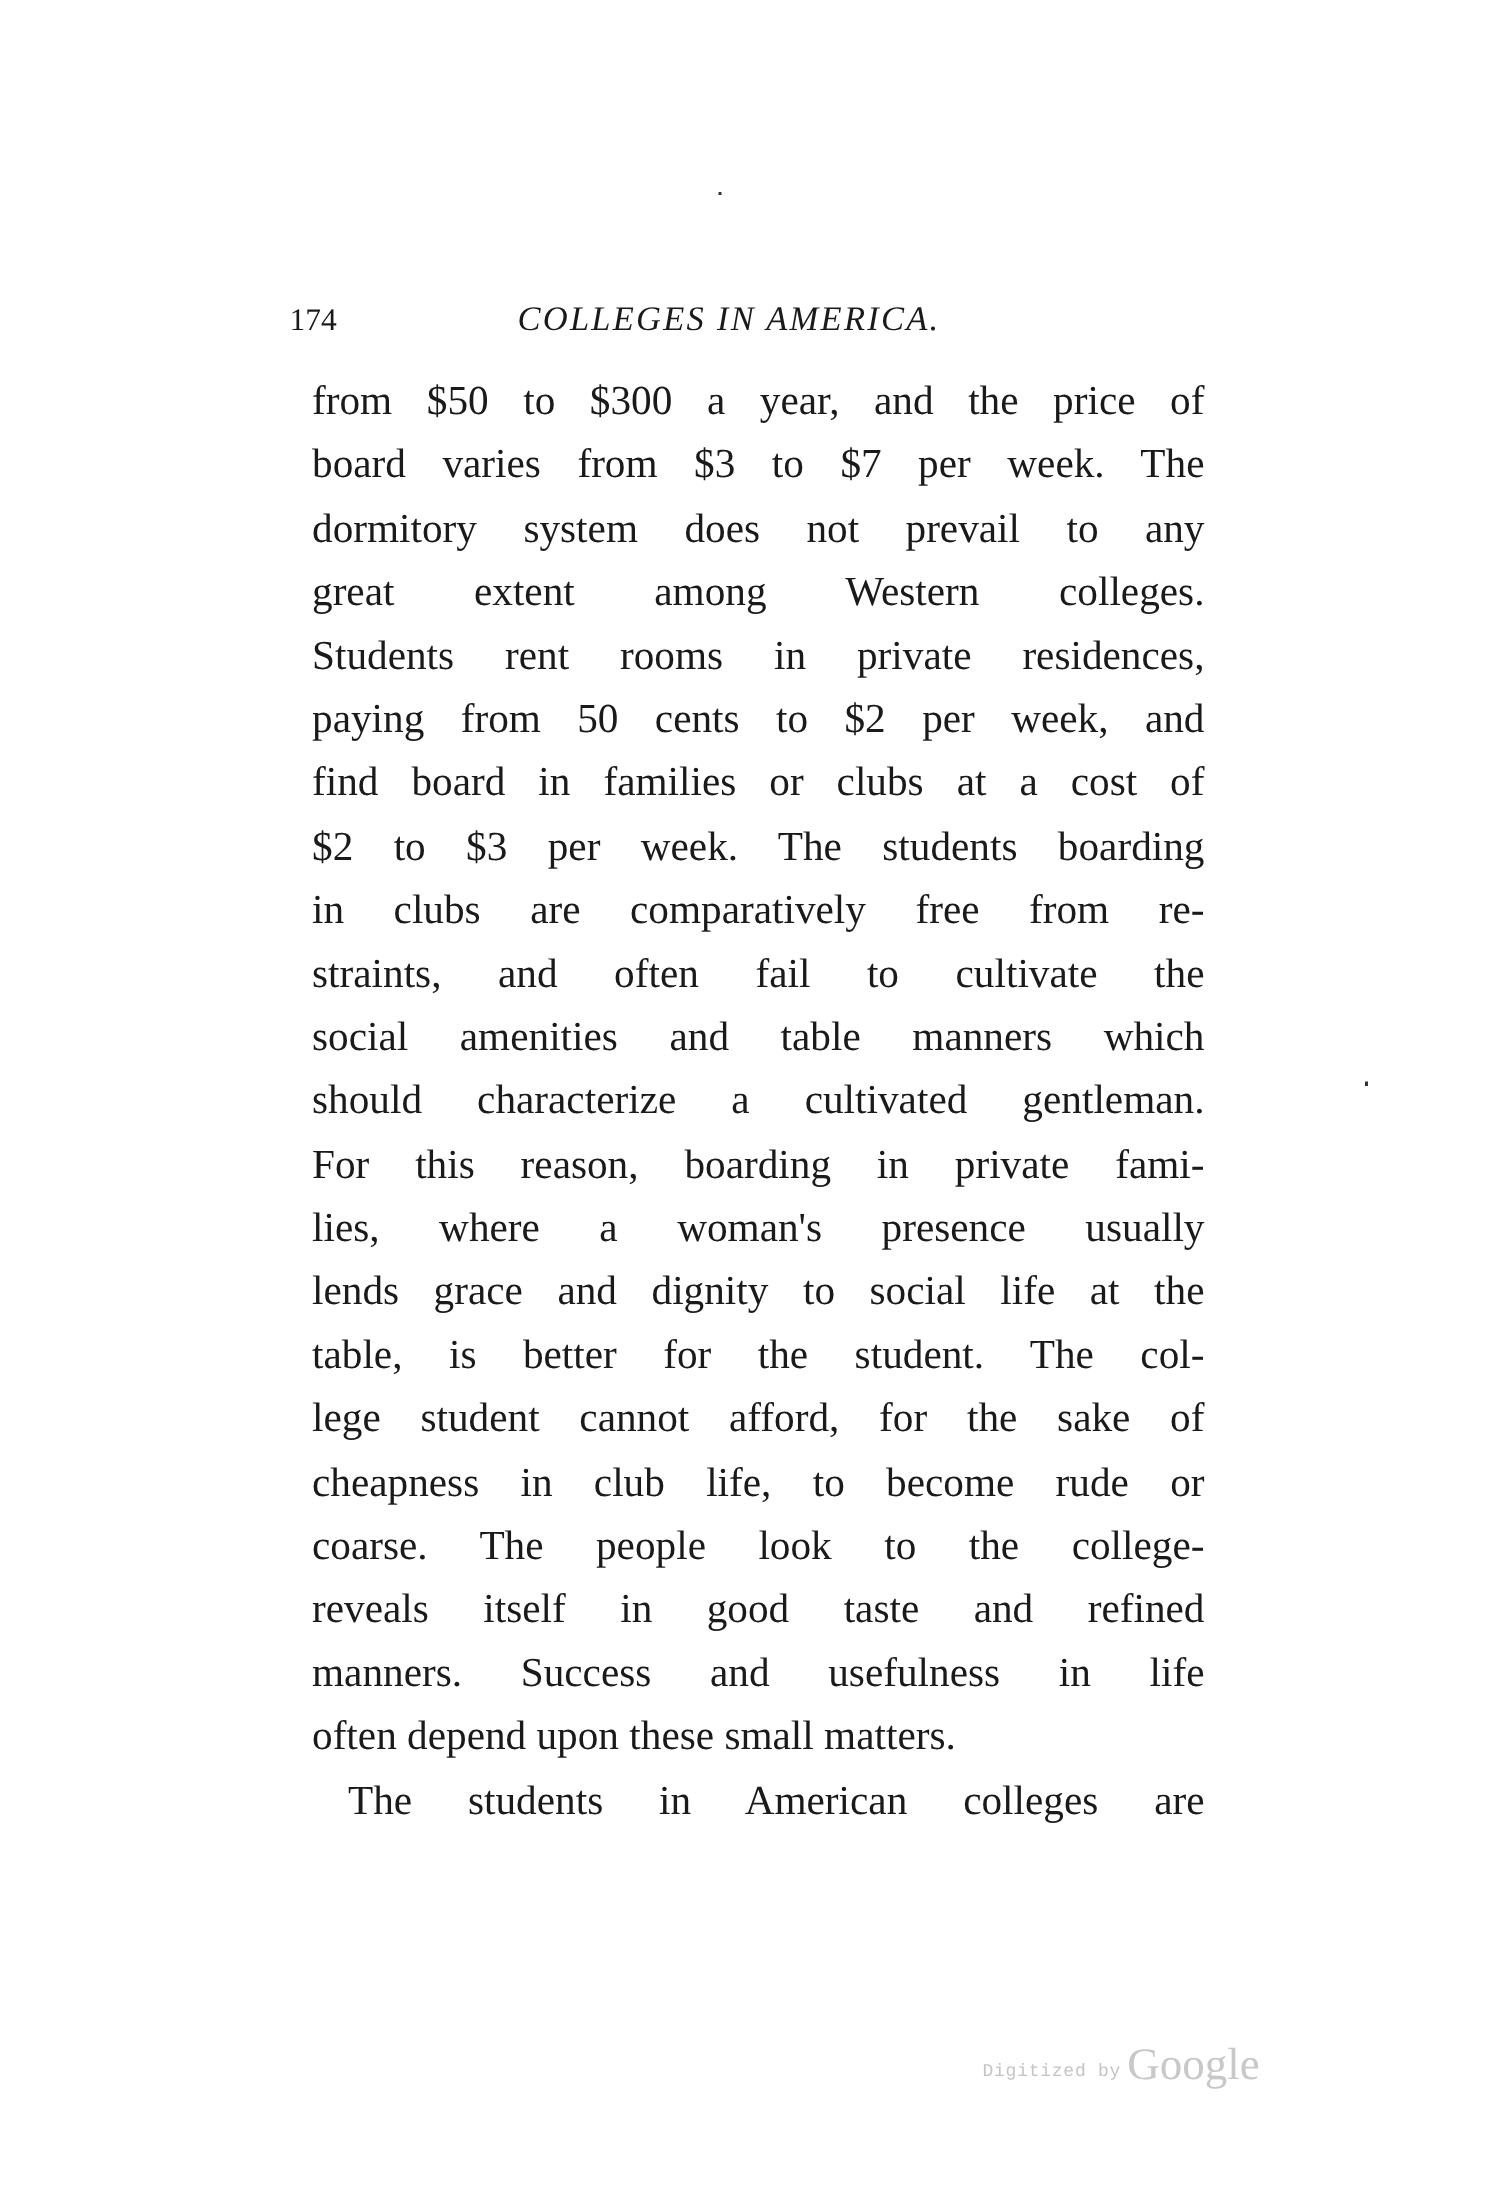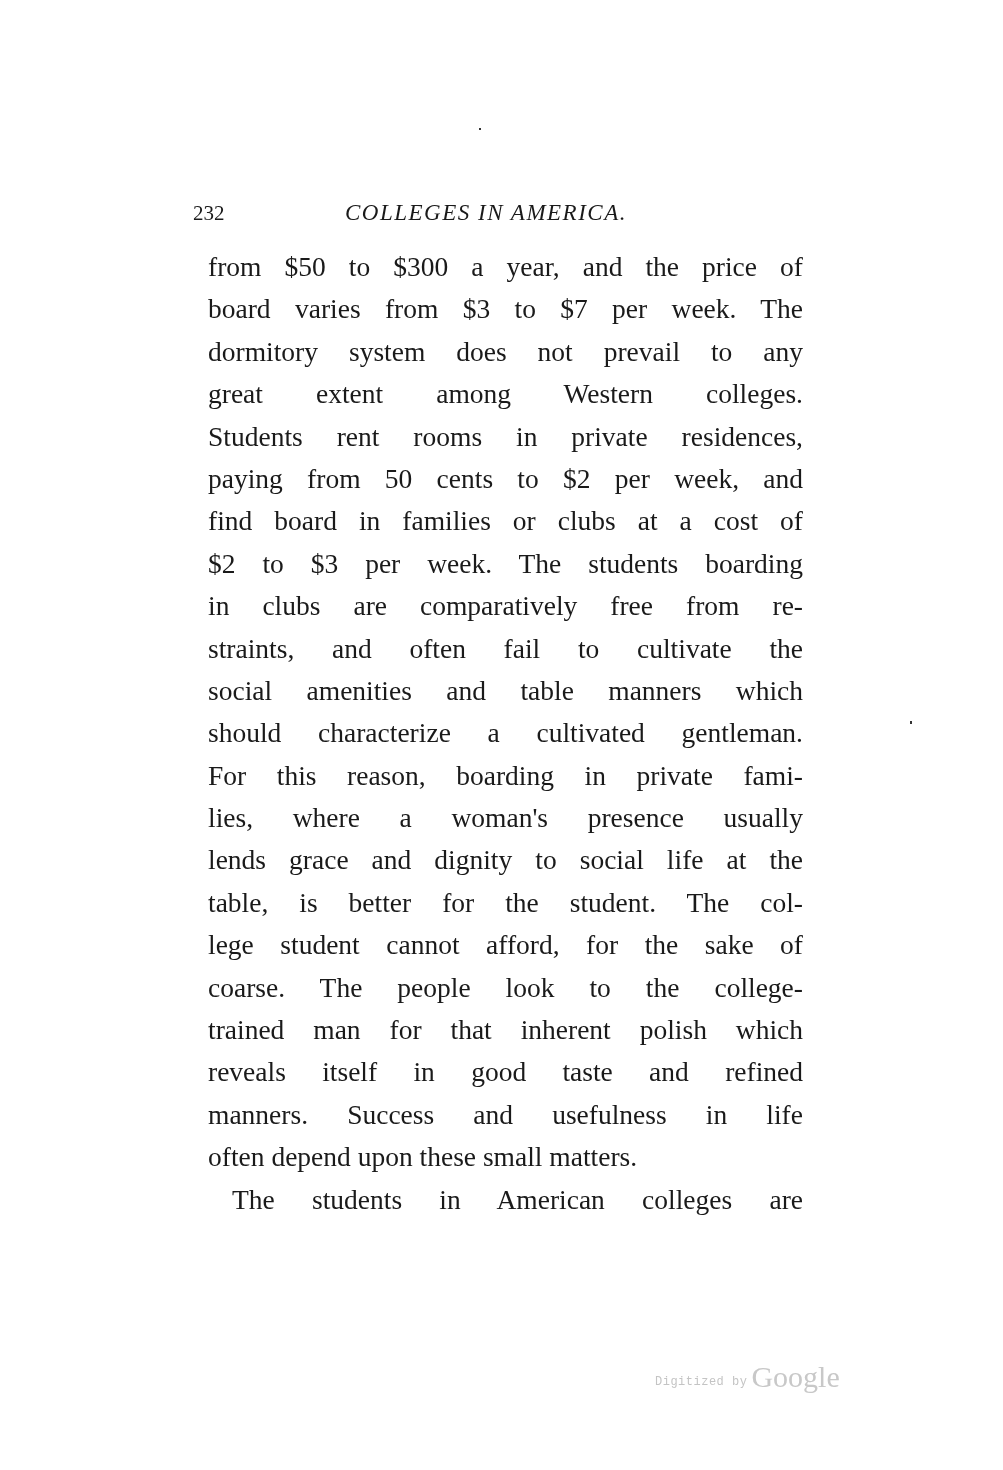--- a/index.html
+++ b/index.html
@@ -94,21 +94,21 @@
 </style>
 </head>
 <body>
 
 <div class="page">
 
   <div class="speck" style="left:479px;top:128px;width:2px;height:2px;"></div>
   <div class="speck" style="left:910px;top:721px;width:2px;height:3px;"></div>
 
   <div class="running-head">
-    <span class="page-number">232</span>
+    <span class="page-number">174</span>
     <span class="running-title">COLLEGES IN AMERICA.</span>
   </div>
 
   <div class="body-text">
     <span class="line">from $50 to $300 a year, and the price of</span>
     <span class="line">board varies from $3 to $7 per week. The</span>
     <span class="line">dormitory system does not prevail to any</span>
     <span class="line">great extent among Western colleges.</span>
     <span class="line">Students rent rooms in private residences,</span>
     <span class="line">paying from 50 cents to $2 per week, and</span>
@@ -116,22 +116,22 @@
     <span class="line">$2 to $3 per week. The students boarding</span>
     <span class="line">in clubs are comparatively free from re-</span>
     <span class="line">straints, and often fail to cultivate the</span>
     <span class="line">social amenities and table manners which</span>
     <span class="line">should characterize a cultivated gentleman.</span>
     <span class="line">For this reason, boarding in private fami-</span>
     <span class="line">lies, where a woman's presence usually</span>
     <span class="line">lends grace and dignity to social life at the</span>
     <span class="line">table, is better for the student. The col-</span>
     <span class="line">lege student cannot afford, for the sake of</span>
+    <span class="line">cheapness in club life, to become rude or</span>
     <span class="line">coarse. The people look to the college-</span>
-    <span class="line">trained man for that inherent polish which</span>
     <span class="line">reveals itself in good taste and refined</span>
     <span class="line">manners. Success and usefulness in life</span>
     <span class="line last-of-para">often depend upon these small matters.</span>
     <span class="line indent">The students in American colleges are</span>
   </div>
 
   <div class="watermark">
     <span class="small">Digitized by</span>
     <span class="brand">Google</span>
   </div>

